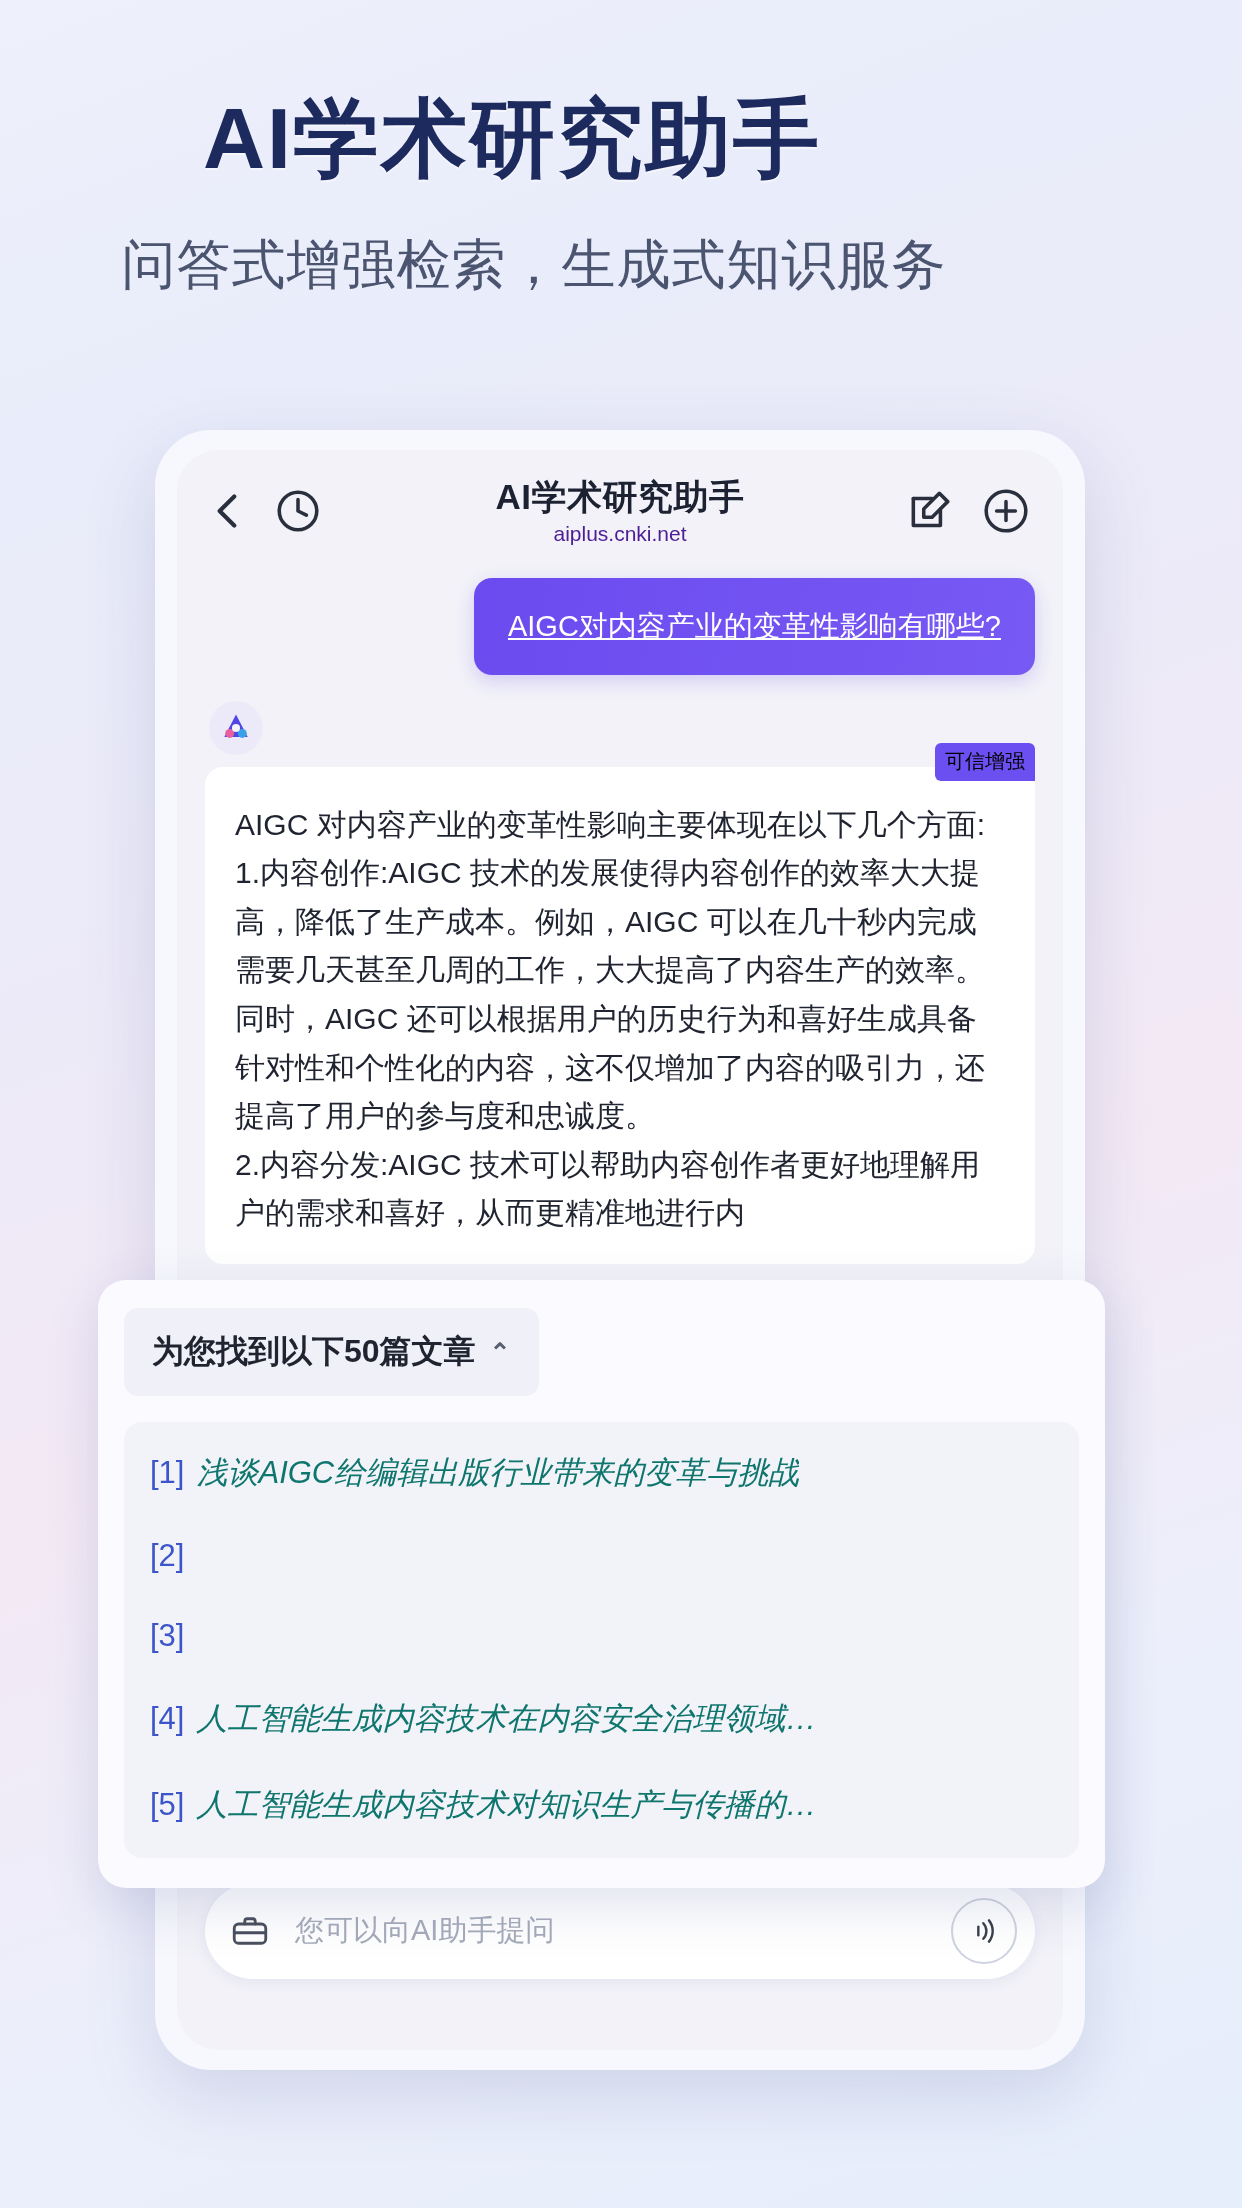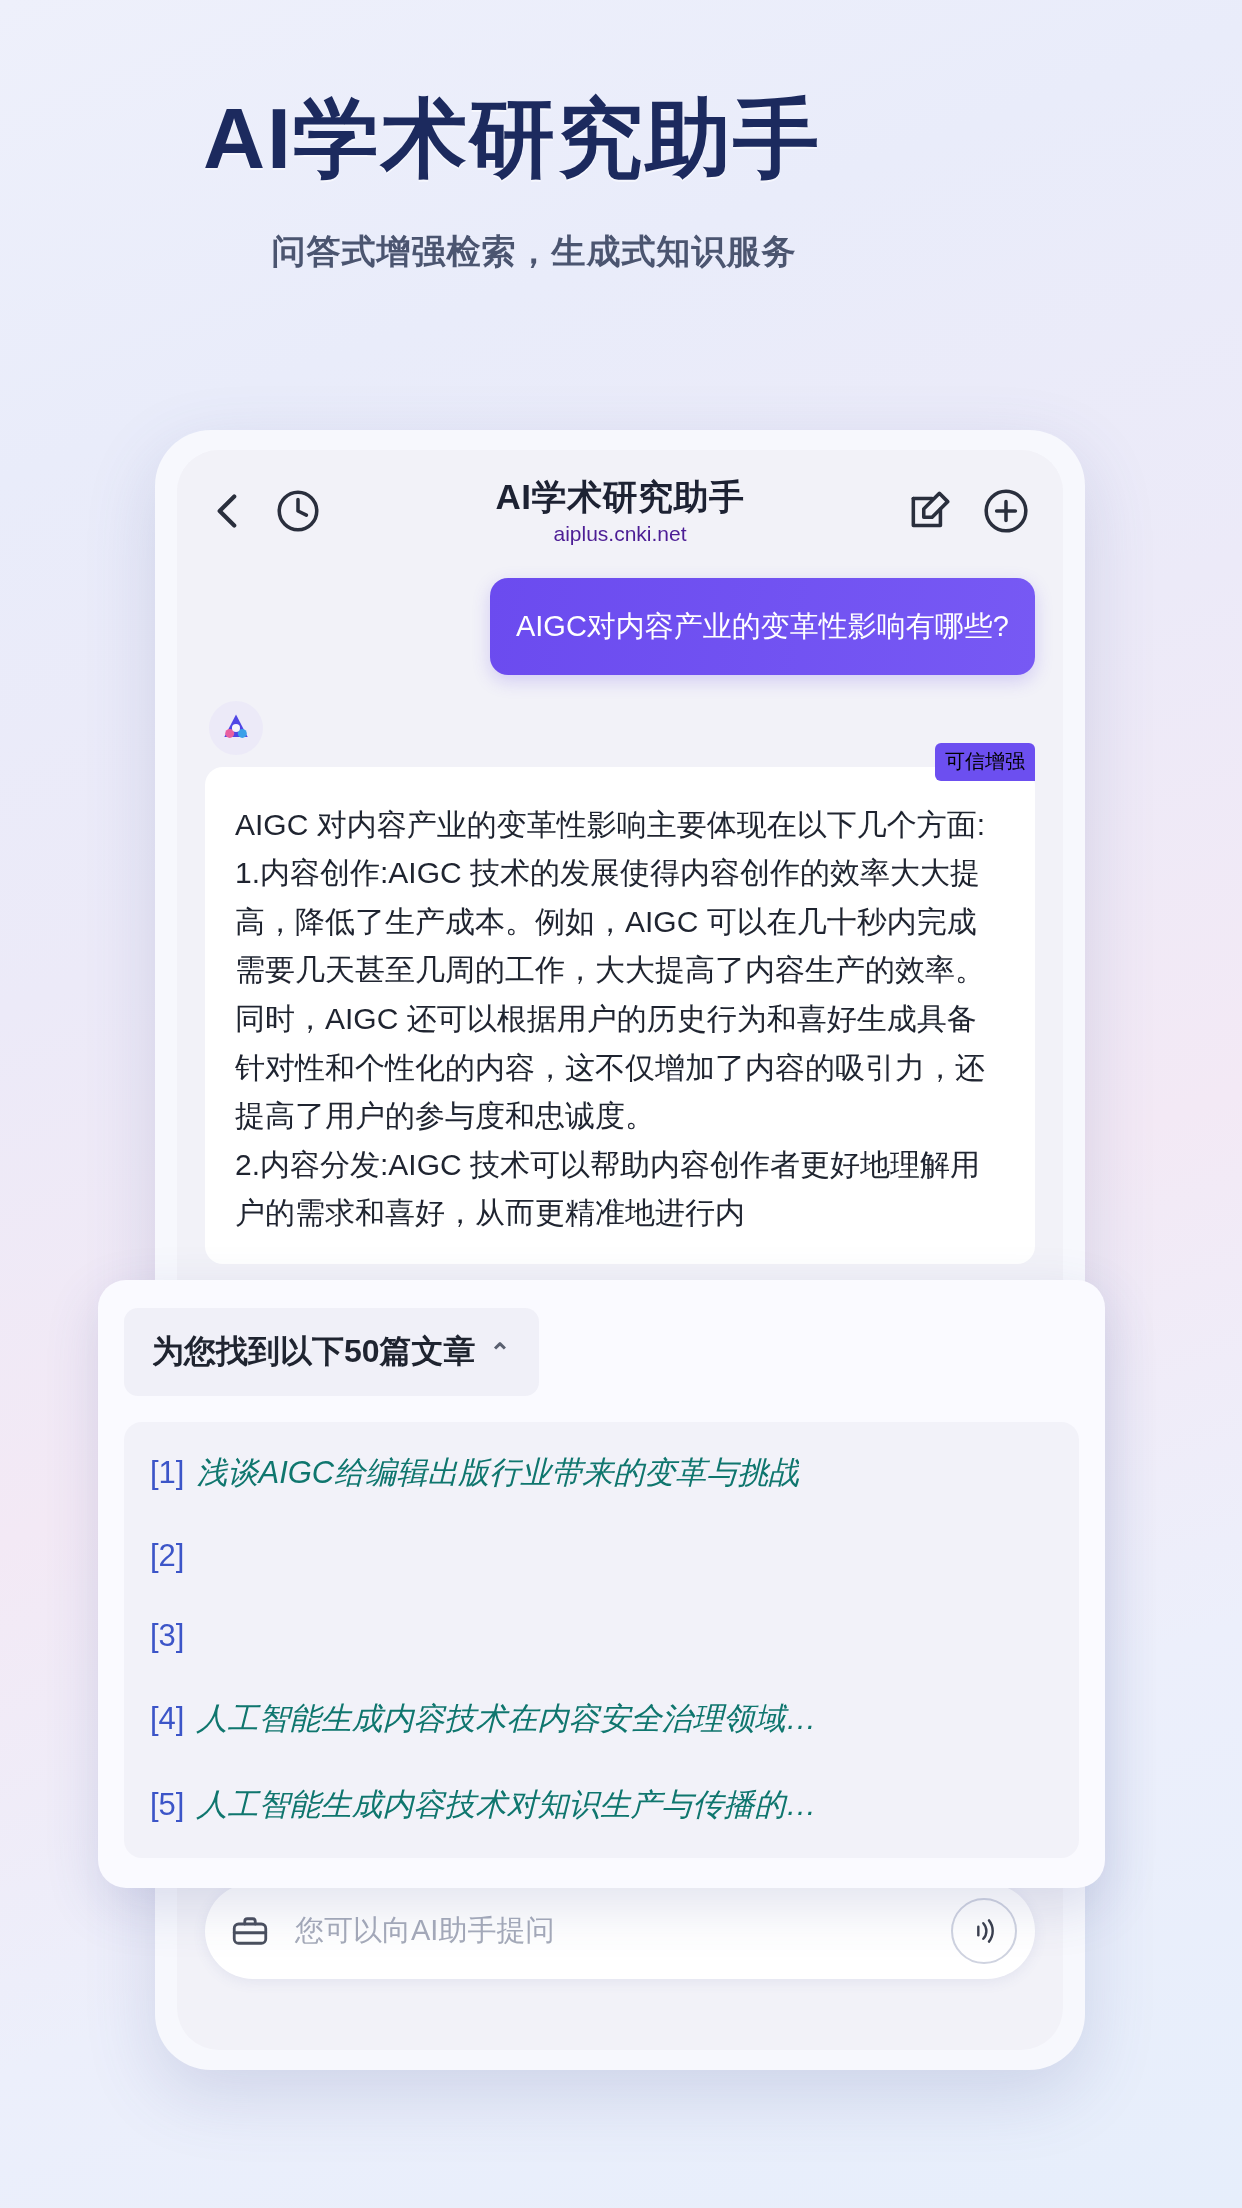--- a/index.html
+++ b/index.html
@@ -28,22 +28,22 @@
   .promo-title {
     font-size: 86px;
     font-weight: 900;
     letter-spacing: 2px;
     color: #1c2a5e;
     line-height: 1.08;
     text-shadow: 0 2px 0 rgba(255,255,255,0.55);
   }
   .promo-sub {
     margin-top: 44px;
-    font-size: 34px;
-    font-weight: 700;
+    font-size: 54px;
+    font-weight: 400;
     color: #4b5570;
     letter-spacing: 1px;
     margin-left: 44px;
   }
 
   
   .phone {
     position: absolute;
     left: 155px;
     top: 430px;
@@ -112,24 +112,25 @@
     display: flex;
     justify-content: flex-end;
     padding: 0 28px;
   }
   .user-bubble {
     background: #6c4ff0;
     background: linear-gradient(100deg,#6b4bef 0%, #7759f4 100%);
     color: #ffffff;
     font-size: 29px;
     line-height: 1.4;
-    padding: 28px 26px;
+    padding: 28px 34px;
     border-radius: 18px;
     max-width: 640px;
     box-shadow: 0 6px 18px rgba(95,70,230,0.22);
+    text-decoration: underline;
   }
   .avatar-row {
     padding: 26px 0 12px 32px;
   }
   .avatar {
     width: 54px;
     height: 54px;
     border-radius: 50%;
     background: #eceaf8;
     display: flex;

